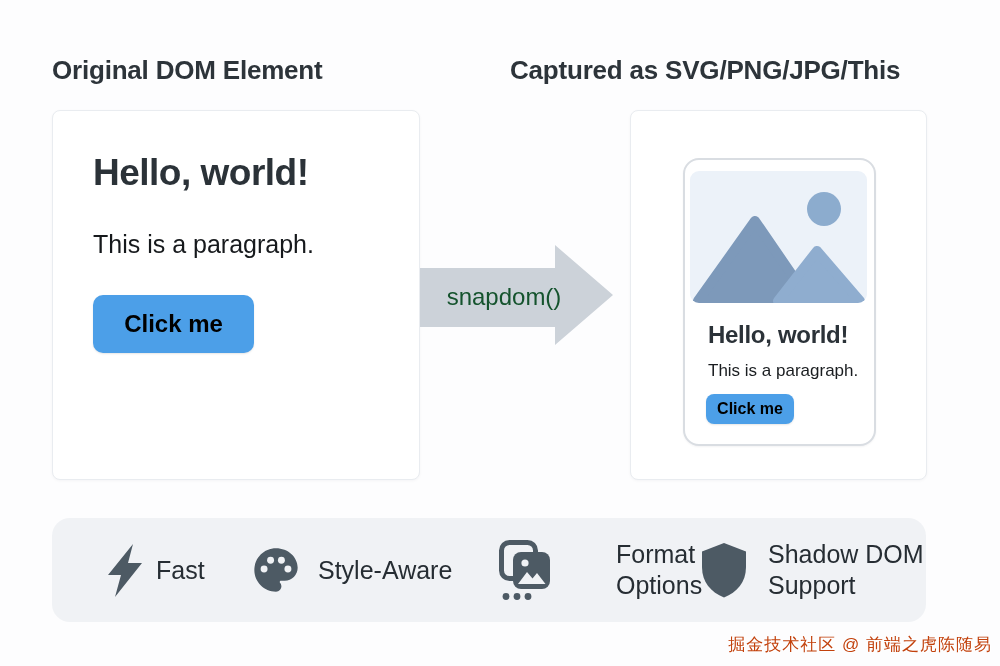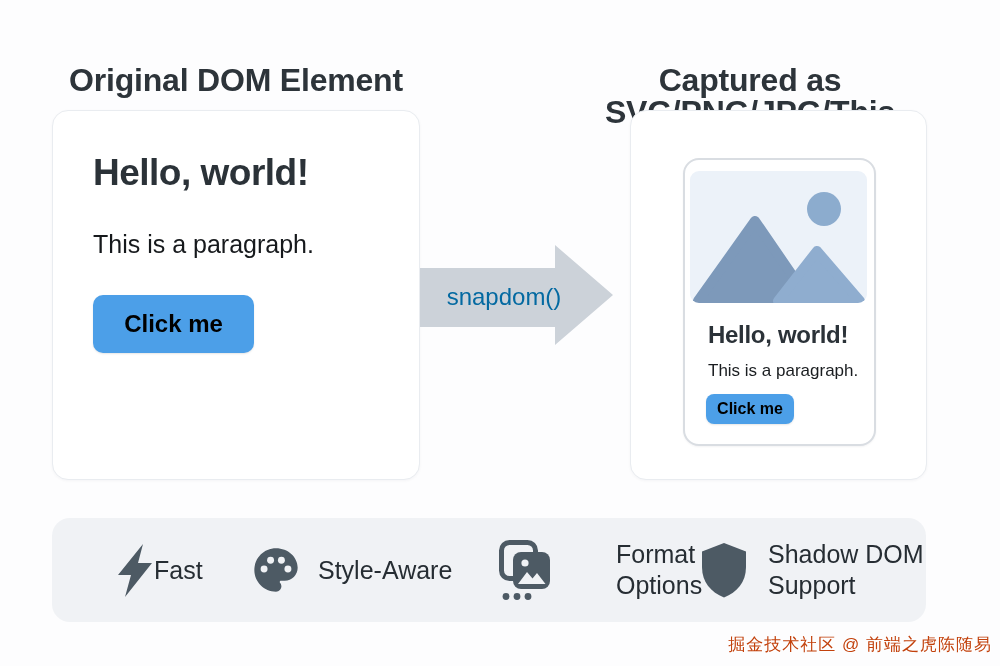--- a/index.html
+++ b/index.html
@@ -1,61 +1,61 @@
 <!DOCTYPE html>
 <html><head>
 <meta charset="utf-8">
 <style>
   * { margin:0; padding:0; box-sizing:border-box; }
   body { font-family:"Liberation Sans","DejaVu Sans",sans-serif; background:#ffffff; }
   .stage { position:relative; width:1000px; height:666px; background:#fdfdfe; overflow:hidden; }
 
   
-  .col-heading { position:absolute; top:64px; font-size:32px; font-weight:700; color:#2d343a;
-                 letter-spacing:-0.2px; text-align:center; line-height:32px; }
+  .col-heading { position:absolute; top:54px; font-size:26px; font-weight:700; color:#2d343a;
+                 letter-spacing:-0.2px; text-align:left; line-height:32px; }
   .heading-left  { left:52px;  width:368px; }
   .heading-right { left:510px; width:480px; }
 
   
   .card { position:absolute; top:110px; background:#ffffff; border:1.5px solid #e9ecf0;
-          border-radius:16px; box-shadow:0 1px 3px rgba(15,23,42,0.04); }
+          border-radius:8px; box-shadow:0 1px 3px rgba(15,23,42,0.04); }
   .card-left  { left:52px;  width:368px; height:370px; }
   .card-right { left:630px; width:297px; height:370px; }
 
   
   .lc-title { position:absolute; left:40px; top:40px; font-size:37px; font-weight:700;
               color:#2b3238; line-height:44px; letter-spacing:-0.5px; }
   .lc-para  { position:absolute; left:40px; top:116px; font-size:25px; color:#16191c; line-height:34px; }
   .btn-blue { position:absolute; display:flex; align-items:center; justify-content:center;
               background:#4c9fe8; color:#000000; border:none; border-radius:10px; font-weight:700;
               font-family:inherit; box-shadow:0 1px 2px rgba(0,0,0,0.10); cursor:pointer; }
   .lc-button { left:40px; top:184px; width:161px; height:58px; font-size:24px; }
 
   
   .arrow-svg   { position:absolute; left:420px; top:240px; width:195px; height:110px; }
   .arrow-label { position:absolute; left:424px; top:283px; width:160px; text-align:center;
-                 font-size:24px; font-weight:500; color:#0369a1; }
+                 font-size:24px; font-weight:500; color:#14532d; }
 
   
   .preview-card { position:absolute; left:52px; top:47px; width:193px; height:288px;
                   background:#ffffff; border:2px solid #d9dde2; border-radius:16px;
                   box-shadow:0 1px 2px rgba(15,23,42,0.05); }
   .preview-img  { position:absolute; left:5px; top:11px; width:177px; height:132px;
                   border-radius:9px; background:#ecf2f9; overflow:hidden; }
   .pc-title  { position:absolute; left:23px; top:160px; font-size:24px; font-weight:700;
                color:#2b3238; line-height:30px; letter-spacing:-0.3px; }
   .pc-para   { position:absolute; left:23px; top:200px; font-size:17px; color:#1a1d20; line-height:22px; }
   .pc-button { left:21px; top:234px; width:88px; height:30px; font-size:16px; border-radius:8px; }
 
   
   .features-bar { position:absolute; left:52px; top:518px; width:874px; height:104px;
                   background:#f0f2f5; border-radius:18px; }
   .feat { position:absolute; top:0; height:100%; display:flex; align-items:center; }
   .feat-label { font-size:25px; font-weight:500; color:#262d33; line-height:31px; }
-  .feat-fast   { left:64px;  }
+  .feat-fast   { left:54px;  gap:12px; }
   .feat-style  { left:198px; gap:16px; }
   .feat-format { left:446px; gap:12px; }
   .feat-shadow { left:648px; gap:20px; }
   .feat-format .feat-label { width:108px;margin-left:48px; }
   .feat-shadow .feat-label { width:168px; }
   .feat svg { flex:none; }
 
   
   .watermark { position:absolute; top:633px; right:8px; font-size:17px; color:#c2410c;
                letter-spacing:1px; text-shadow:1px 1px 0 #ffffff; }

